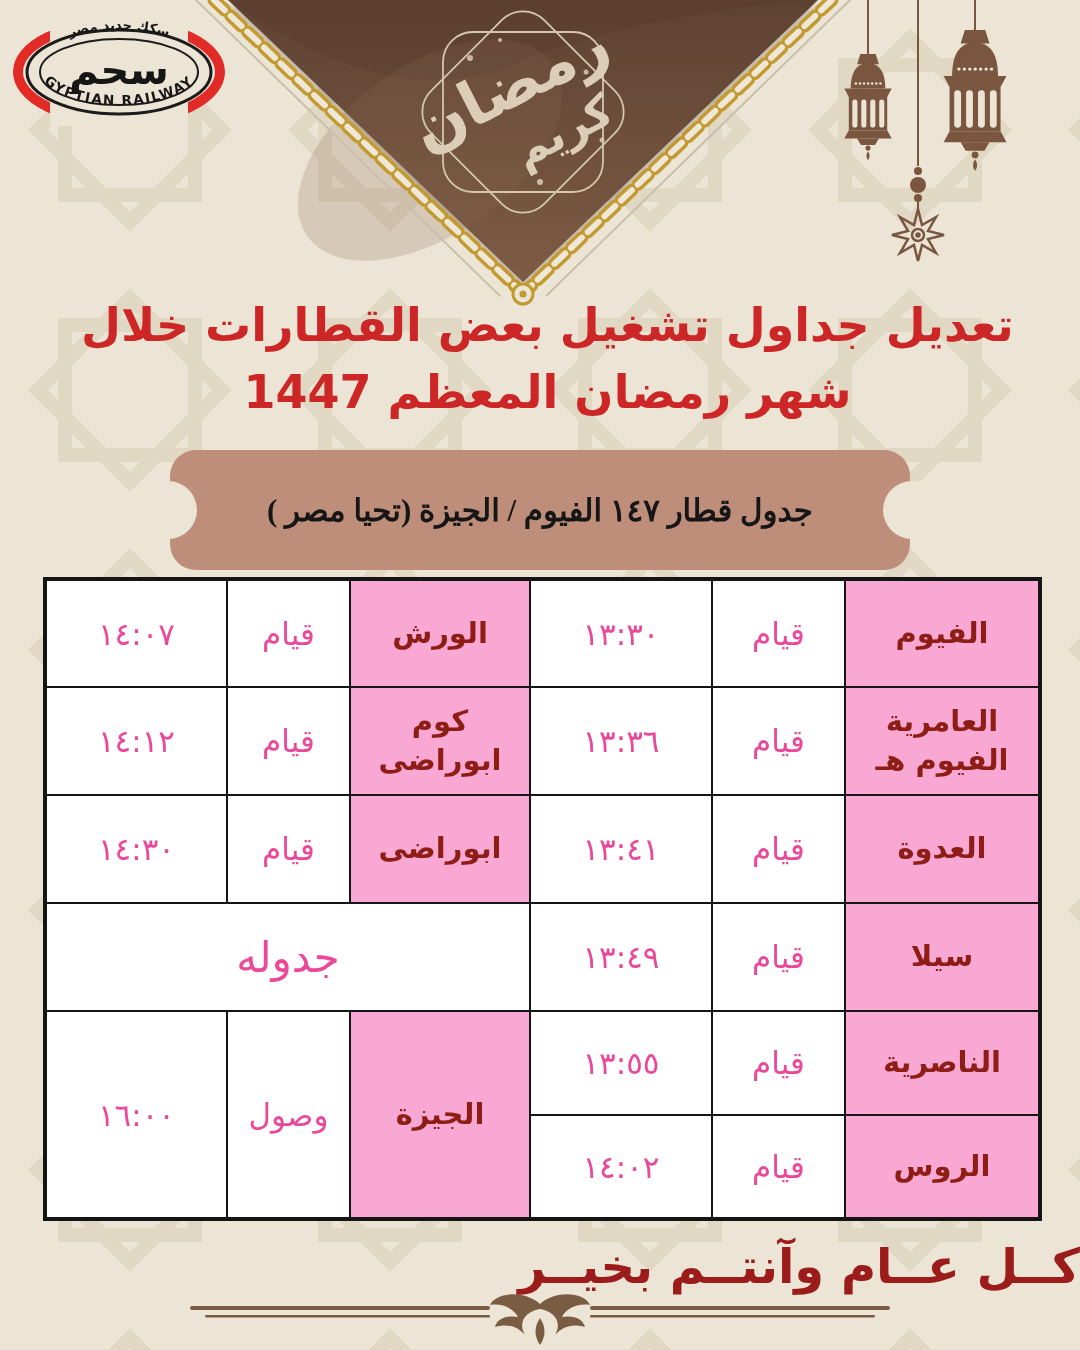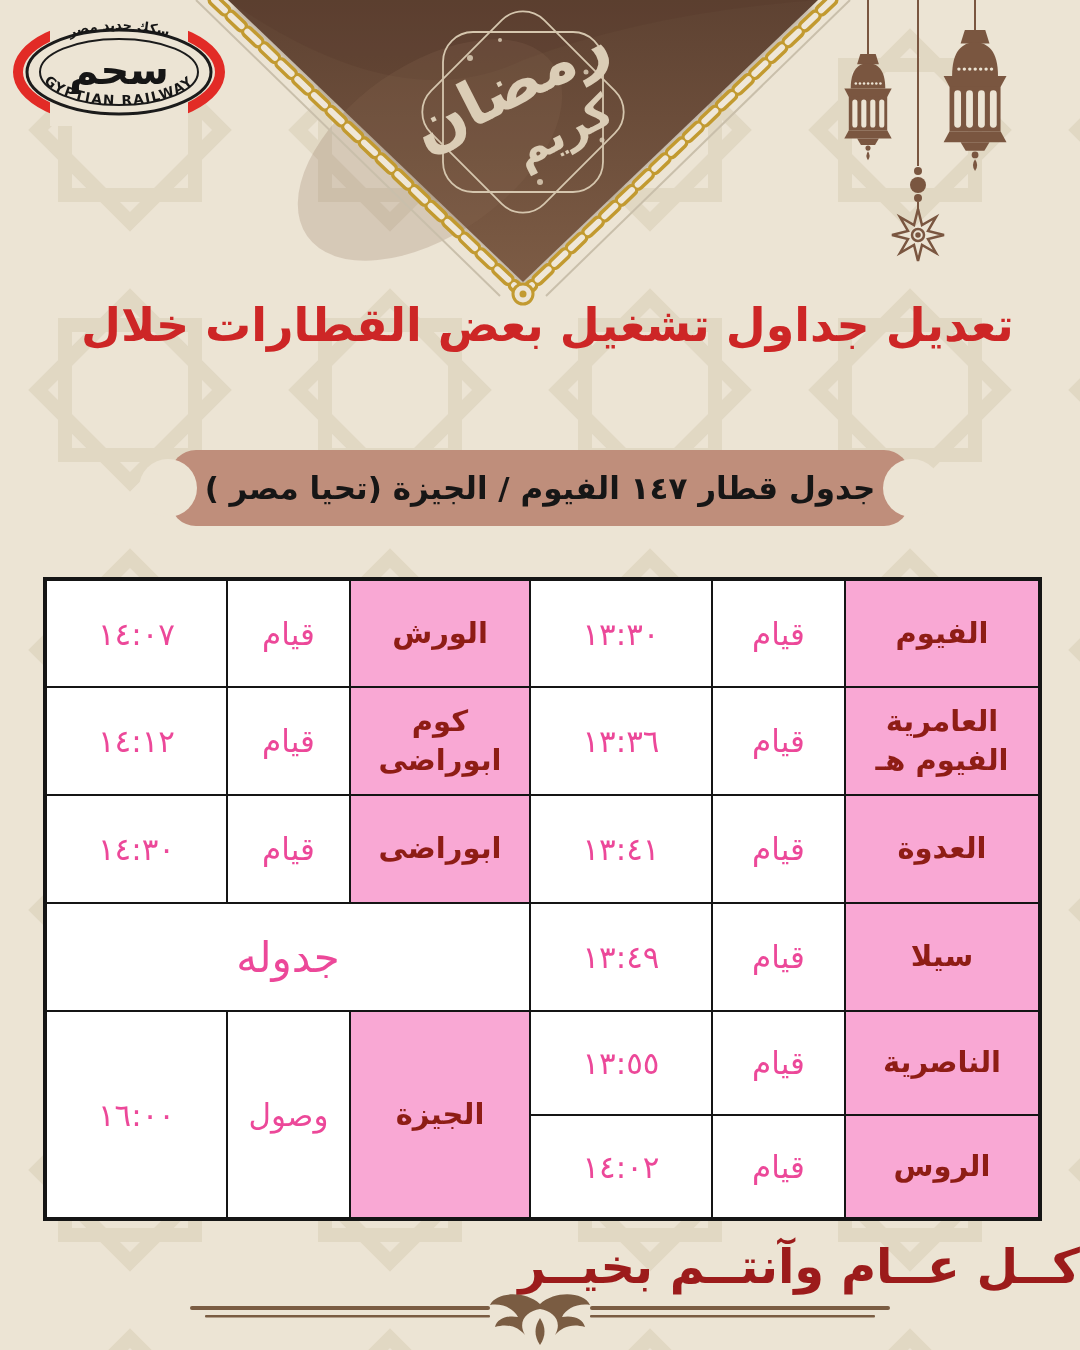--- a/index.html
+++ b/index.html
@@ -21,22 +21,22 @@
 
   
   #title{
     position:absolute;top:292px;left:0;right:17px;z-index:4;
     text-align:center;direction:rtl;
     color:#cd2626;font-weight:bold;font-size:46px;line-height:1.45;padding-left:32px;
   }
 
   
   #banner{
-    position:absolute;top:450px;left:170px;width:740px;height:76px;z-index:4;
-    background:#bf8e7b;border-radius:26px;
+    position:absolute;top:450px;left:170px;width:740px;height:120px;z-index:4;
+    background:#bf8e7b;border-radius:26px;font-family:Liberation Serif, serif;
   }
   #banner::before,#banner::after{
     content:"";position:absolute;top:50%;width:58px;height:58px;margin-top:-29px;
     border-radius:50%;background:#ece4d4;
   }
   #banner::before{left:-31px;}
   #banner::after{right:-31px;}
   #banner .banner-text{
     position:absolute;inset:0;display:flex;align-items:center;justify-content:center;
     direction:rtl;font-size:31px;font-weight:bold;color:#161616;
@@ -200,20 +200,21 @@
     </g>
     <g fill="none" stroke="#7a5640" stroke-width="2.5">
       <polygon points="944,235 928,239 936,253 922,245 918,261 914,245 900,253 908,239 892,235 908,231 900,217 914,225 918,209 922,225 936,217 928,231"></polygon>
       <circle cx="918" cy="235" r="6"></circle>
       <circle cx="918" cy="235" r="1.5" fill="#7a5640"></circle>
     </g>
   </svg>
 
   <div id="title">
     <div>تعديل جداول تشغيل بعض القطارات خلال</div>
+    <div>شهر رمضان المعظم 1447</div>
   </div>
 
   <div id="banner">
     <div class="banner-text">جدول قطار  ١٤٧ الفيوم / الجيزة (تحيا مصر )</div>
   </div>
 
   <table id="sched-table" dir="rtl">
     <colgroup>
       <col style="width:195px">
         <col style="width:133px">

